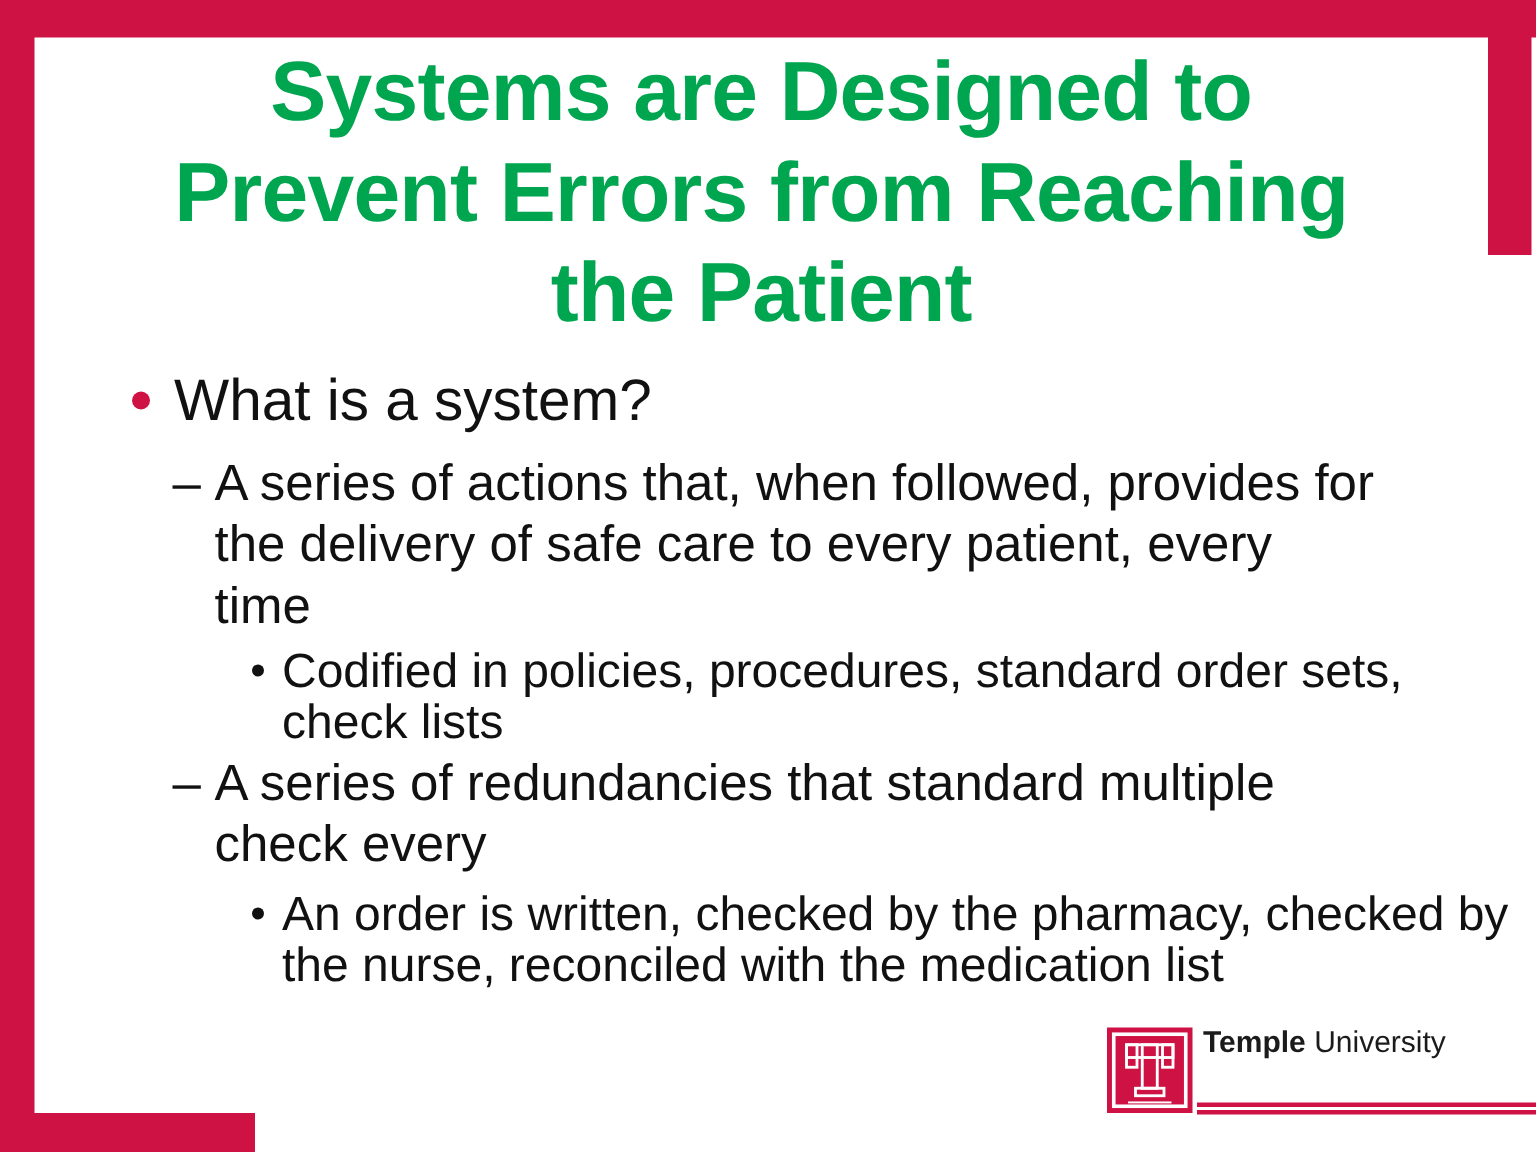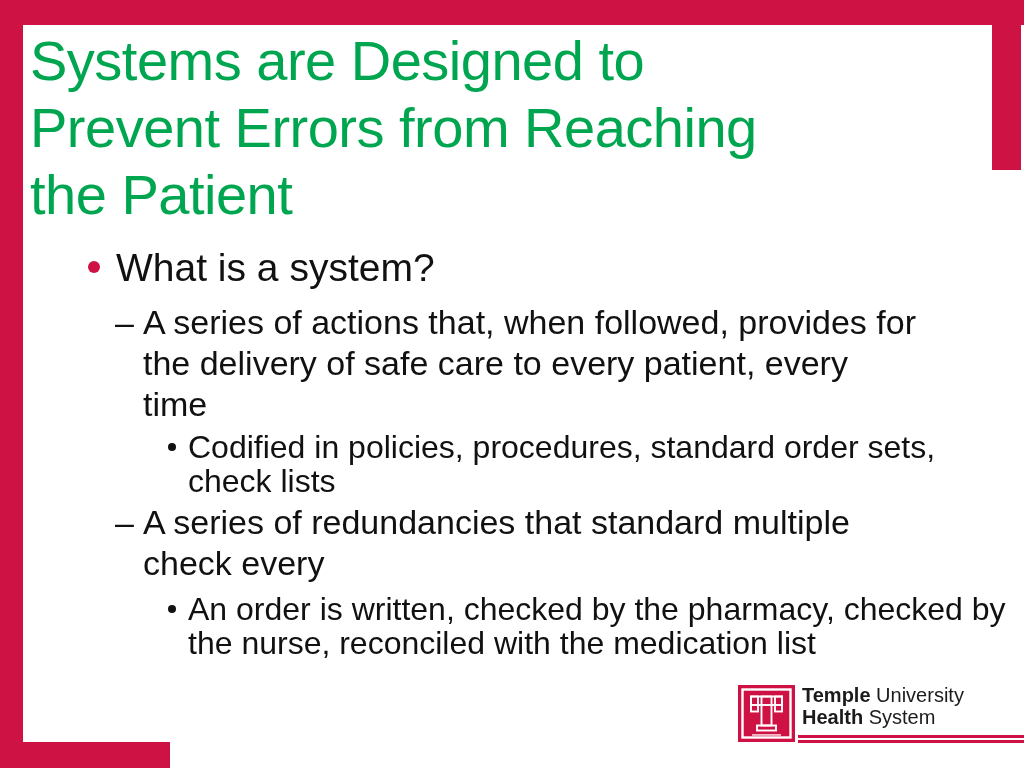--- a/index.html
+++ b/index.html
@@ -16,22 +16,22 @@
   
   .frame { position: absolute; background: var(--accent_red); }
   .frame-top        { left: 0;     top: 0;     width: 1024px; height: 25px;  }
   .frame-left       { left: 0;     top: 0;     width: 23px;   height: 768px; }
   .frame-bottom-left{ left: 0;     top: 742px; width: 170px;  height: 26px;  }
   .frame-top-right  { left: 992px; top: 0;     width: 29px;   height: 170px; }
 
   
   .title {
     position: absolute; left: 30px; top: 27px; width: 955px;
-    text-align: left; color: var(--title_green);
-    font-weight: normal; font-size: 56px; line-height: 67px;
+    text-align: center; color: var(--title_green);
+    font-weight: bold; font-size: 56px; line-height: 67px;
     letter-spacing: -0.5px;
   }
 
   
   .row { position: absolute; display: flex; color: var(--text_black); }
 
   .row-l1 { left: 88px; top: 244px; font-size: 39px; line-height: 47px; }
   .row-l1 .dot-red {
     width: 12px; height: 12px; border-radius: 50%;
     background: var(--accent_red); margin: 17px 16px 0 0; flex: 0 0 auto;
@@ -131,20 +131,19 @@
         <rect x="37" y="11.5" width="7" height="15"></rect>
         <rect x="23.5" y="11.5" width="10" height="29"></rect>
         <rect x="19" y="40.5" width="19" height="5"></rect>
       </g>
 
       <rect x="14" y="49.3" width="29" height="1.3" fill="#ffffff"></rect>
     </svg>
   </div>
   <div class="logo-text">
     <div><span class="b">Temple</span><span> University</span></div>
-    <div><span class="b">Health</span><span> System</span></div>
   </div>
   <div class="logo-rule">
     <div class="r1"></div>
     <div class="r2"></div>
   </div>
 
 </div>
 
 </body></html>

